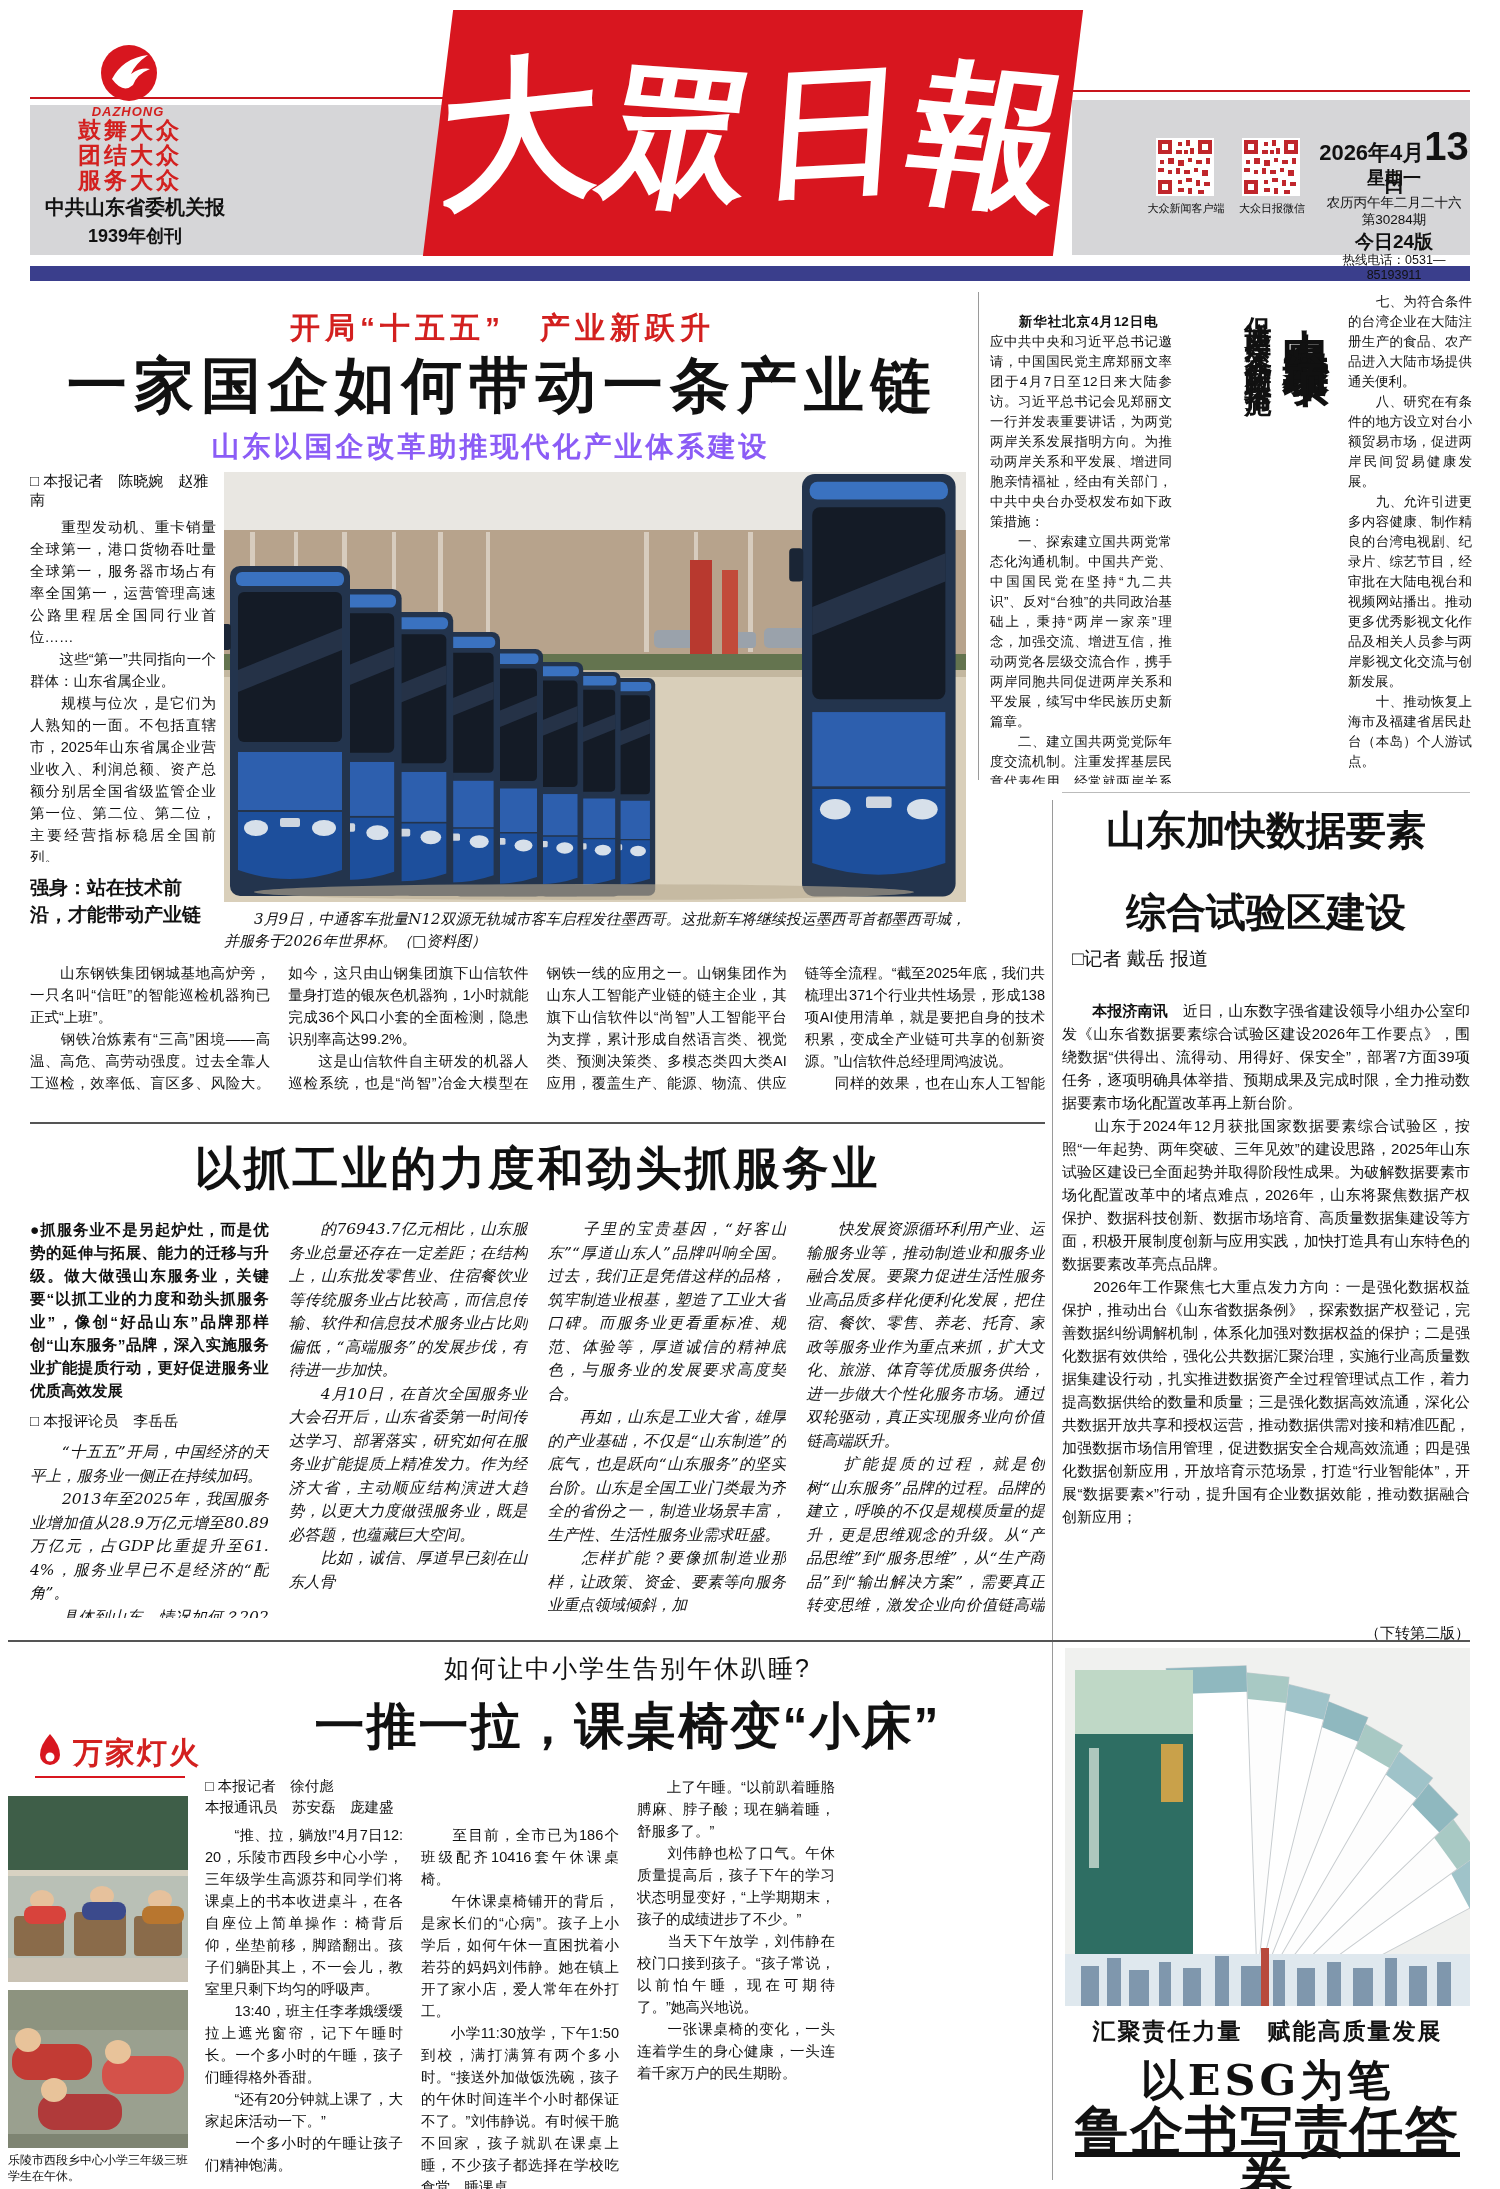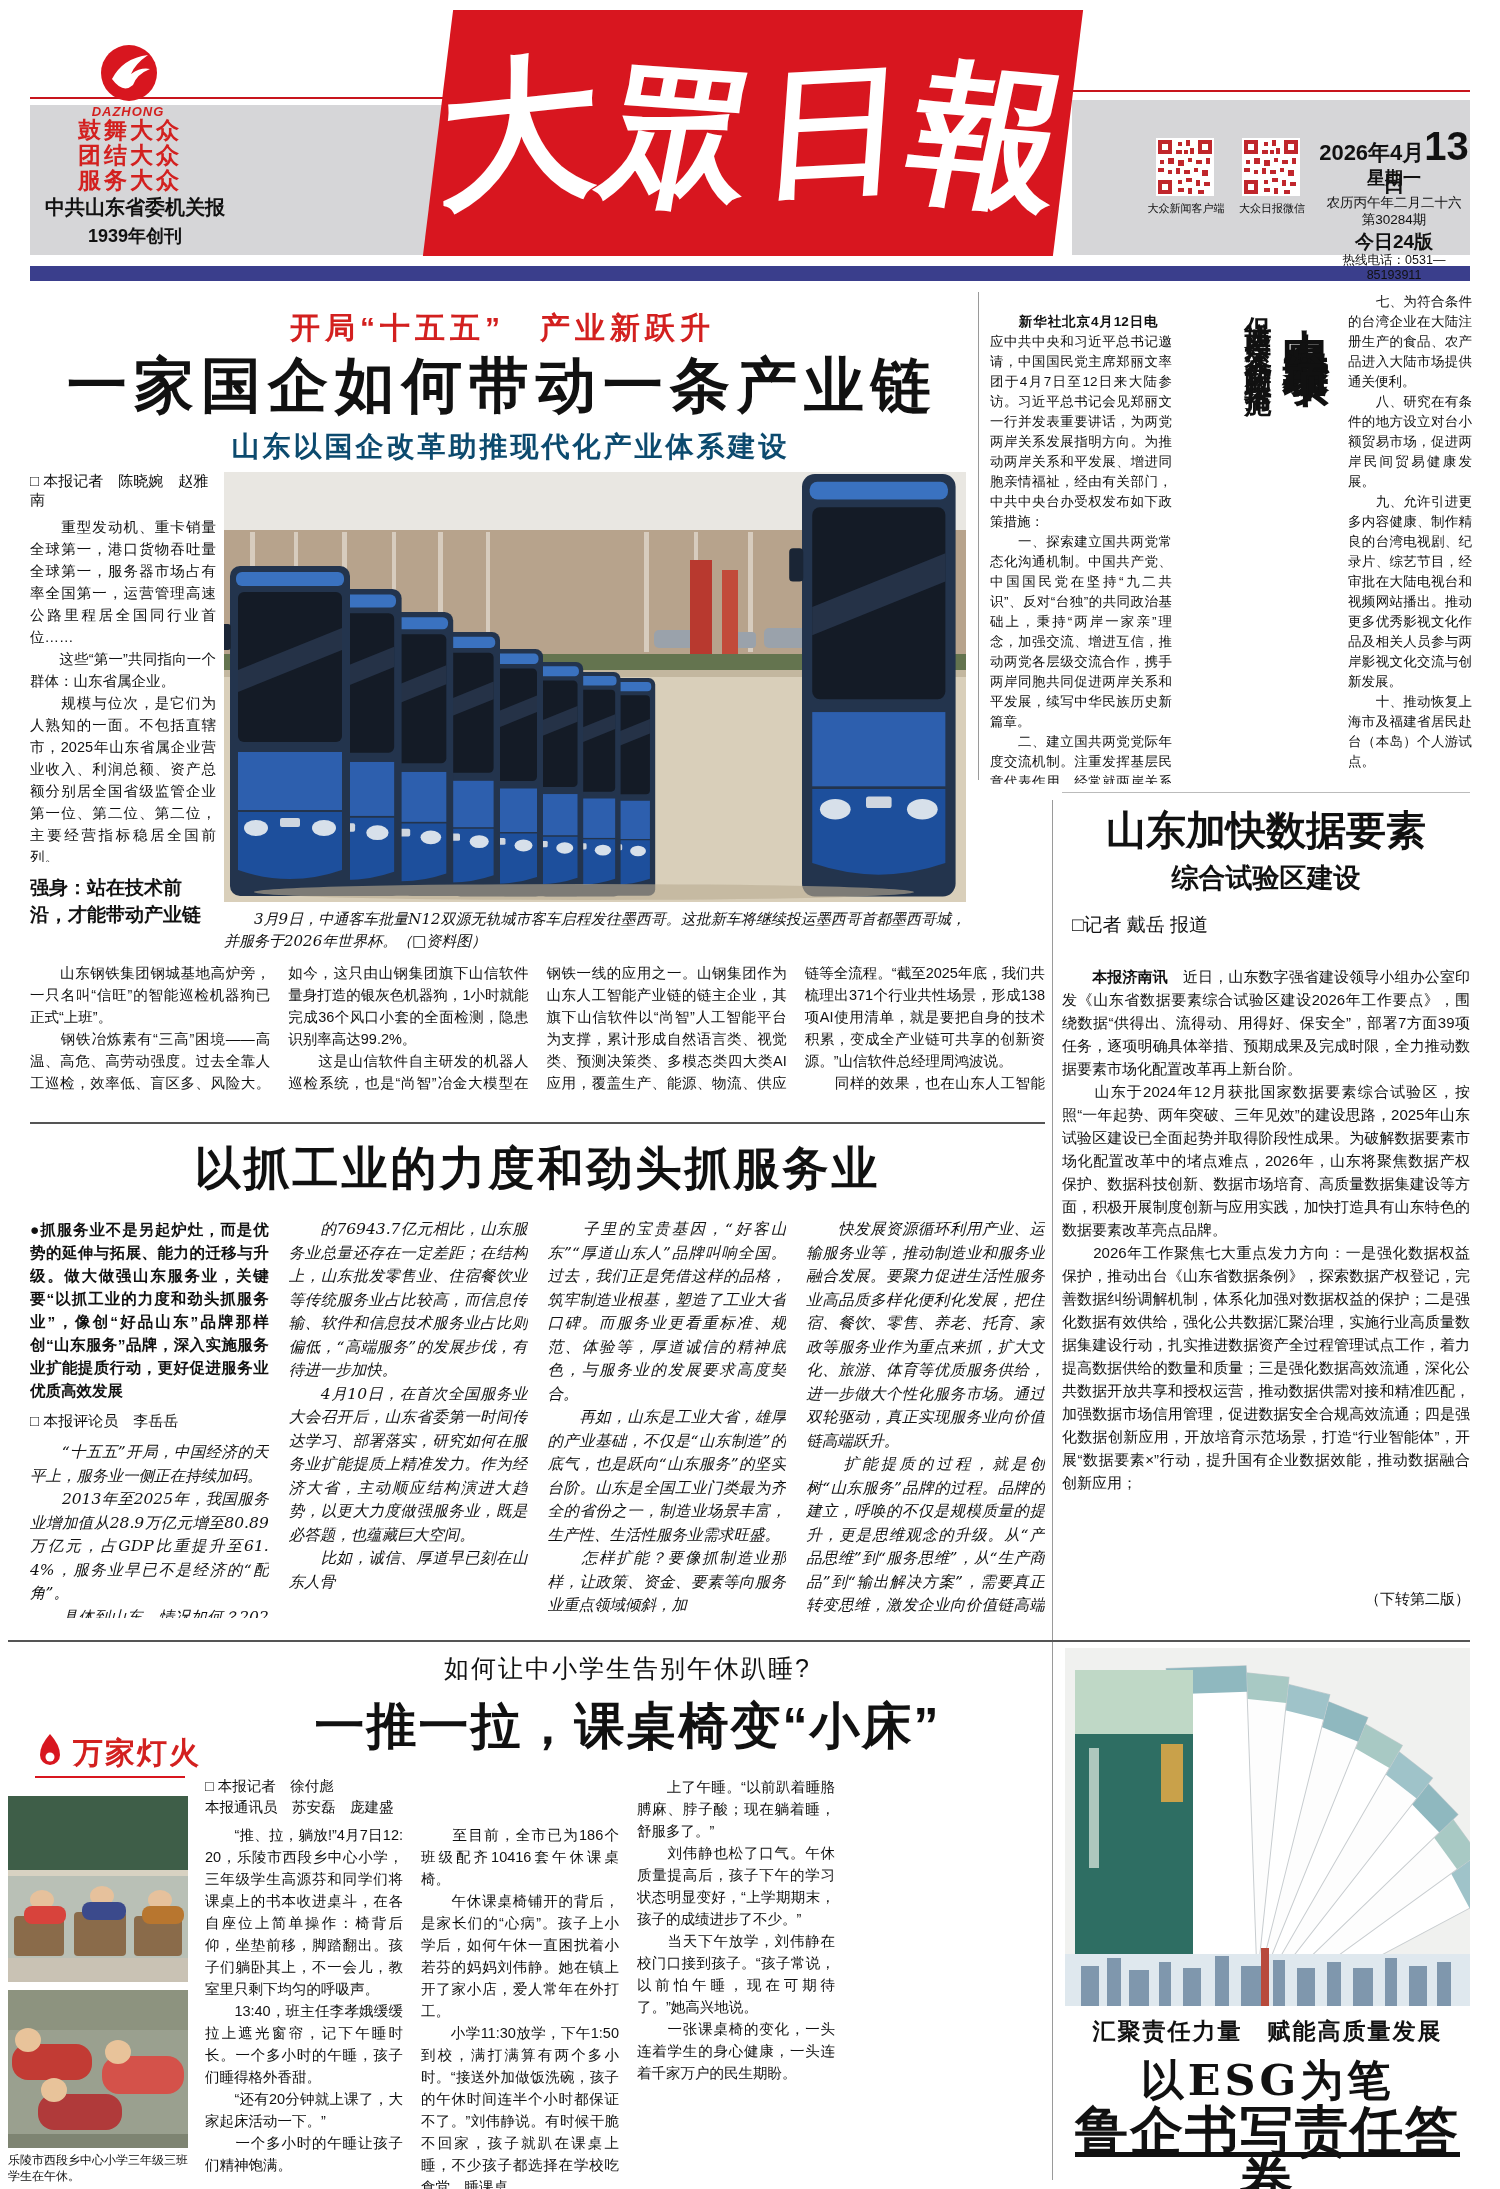--- a/index.html
+++ b/index.html
@@ -116,21 +116,21 @@
     <div style="font-size:13.5px;line-height:17px;margin-top:4px;">农历丙午年二月二十六</div>
     <div style="font-size:13.5px;line-height:17px;">第30284期</div>
     <div class="bold" style="font-size:19px;line-height:23px;margin-top:2px;">今日24版</div>
     <div style="font-size:12.5px;line-height:15px;">热线电话：0531—85193911</div>
   </div>
 
   <div class="abs" style="left:30px;top:266px;width:1440px;height:15px;background:#3a3e8c;"></div>
 
   <div class="abs center bold" style="left:30px;top:346px;width:945px;font-size:60px;letter-spacing:7px;">一家国企如何带动一条产业链</div>
   <div class="abs center bold red" style="left:30px;top:308px;width:945px;font-size:30px;letter-spacing:5px;">开局“十五五”　产业新跃升</div>
-  <div class="abs center" style="left:38px;top:428px;width:945px;font-size:28px;font-weight:600;letter-spacing:3px;color:#0c4a6e;">山东以国企改革助推现代化产业体系建设</div>
+  <div class="abs center" style="left:18px;top:428px;width:945px;font-size:28px;font-weight:600;letter-spacing:3px;color:#8b5cf6;">山东以国企改革助推现代化产业体系建设</div>
 
   <div class="abs" style="left:30px;top:472px;width:186px;height:466px;display:flex;flex-direction:column;">
     <div style="font-size:15px;margin-bottom:6px;">□ 本报记者　陈晓婉　赵雅南</div>
     <div class="cjk s14" style="height:346px;">　　重型发动机、重卡销量全球第一，港口货物吞吐量全球第一，服务器市场占有率全国第一，运营管理高速公路里程居全国同行业首位……
 　　这些“第一”共同指向一个群体：山东省属企业。
 　　规模与位次，是它们为人熟知的一面。不包括直辖市，2025年山东省属企业营业收入、利润总额、资产总额分别居全国省级监管企业第一位、第二位、第二位，主要经营指标稳居全国前列。
 　　在构建现代化产业体系的大坐标下，这些“大块头”正被标注上一个更具分量的新身份——链主。目前，25户省属企业在19条重点产业链中担任链主，串联起高端装备、新一代信息技术、先进材料等多个重点产业集群，成为山东做强现代化产业体系的重要载体。
 　　从行业龙头到产业链链主，称谓之变，本质是使命之变、改革之变。从专注自身发展壮大的“单打独斗”，到带动产业链条价值链协同跃升的“集群跃迁”，转变背后，是山东国企改革的纵深推进，更是山东以国企改革之力，助推现代化产业体系构建的生动实践。</div>
     <div class="bold" style="font-size:19px;line-height:27px;margin-top:12px;">强身：站在技术前沿，才能带动产业链</div>
   </div>
@@ -215,21 +215,21 @@
     </div>
     <div class="cjk s13" style="width:124px;height:492px;">　　七、为符合条件的台湾企业在大陆注册生产的食品、农产品进入大陆市场提供通关便利。
 　　八、研究在有条件的地方设立对台小额贸易市场，促进两岸民间贸易健康发展。
 　　九、允许引进更多内容健康、制作精良的台湾电视剧、纪录片、综艺节目，经审批在大陆电视台和视频网站播出。推动更多优秀影视文化作品及相关人员参与两岸影视文化交流与创新发展。
 　　十、推动恢复上海市及福建省居民赴台（本岛）个人游试点。</div>
   </div>
 
   <div class="abs hairline" style="left:1062px;top:792px;width:408px;height:1px;background:#bbb;"></div>
   <div class="abs" style="left:1062px;top:806px;width:408px;">
     <div class="center bold" style="font-size:40px;line-height:48px;">山东加快数据要素</div>
-    <div class="center bold" style="font-size:27px;line-height:48px;">综合试验区建设</div>
+    <div class="center bold" style="font-size:40px;line-height:48px;margin-top:34px;">综合试验区建设</div>
     <div style="font-size:19px;margin:10px 0 4px 10px;">□记者 戴岳 报道</div>
     <div class="cjk" style="font-size:15px;line-height:23px;height:644px;">
       <b>　　本报济南讯</b><span>　近日，山东数字强省建设领导小组办公室印发《山东省数据要素综合试验区建设2026年工作要点》，围绕数据“供得出、流得动、用得好、保安全”，部署7方面39项任务，逐项明确具体举措、预期成果及完成时限，全力推动数据要素市场化配置改革再上新台阶。
 　　山东于2024年12月获批国家数据要素综合试验区，按照“一年起势、两年突破、三年见效”的建设思路，2025年山东试验区建设已全面起势并取得阶段性成果。为破解数据要素市场化配置改革中的堵点难点，2026年，山东将聚焦数据产权保护、数据科技创新、数据市场培育、高质量数据集建设等方面，积极开展制度创新与应用实践，加快打造具有山东特色的数据要素改革亮点品牌。
 　　2026年工作聚焦七大重点发力方向：一是强化数据权益保护，推动出台《山东省数据条例》，探索数据产权登记，完善数据纠纷调解机制，体系化加强对数据权益的保护；二是强化数据有效供给，强化公共数据汇聚治理，实施行业高质量数据集建设行动，扎实推进数据资产全过程管理试点工作，着力提高数据供给的数量和质量；三是强化数据高效流通，深化公共数据开放共享和授权运营，推动数据供需对接和精准匹配，加强数据市场信用管理，促进数据安全合规高效流通；四是强化数据创新应用，开放培育示范场景，打造“行业智能体”，开展“数据要素×”行动，提升国有企业数据效能，推动数据融合创新应用；</span>
     </div>
     <div style="font-size:15px;text-align:right;margin-top:4px;">（下转第二版）</div>
   </div>
 
   <div class="abs hairline" style="left:1052px;top:800px;width:1px;height:1380px;"></div>

